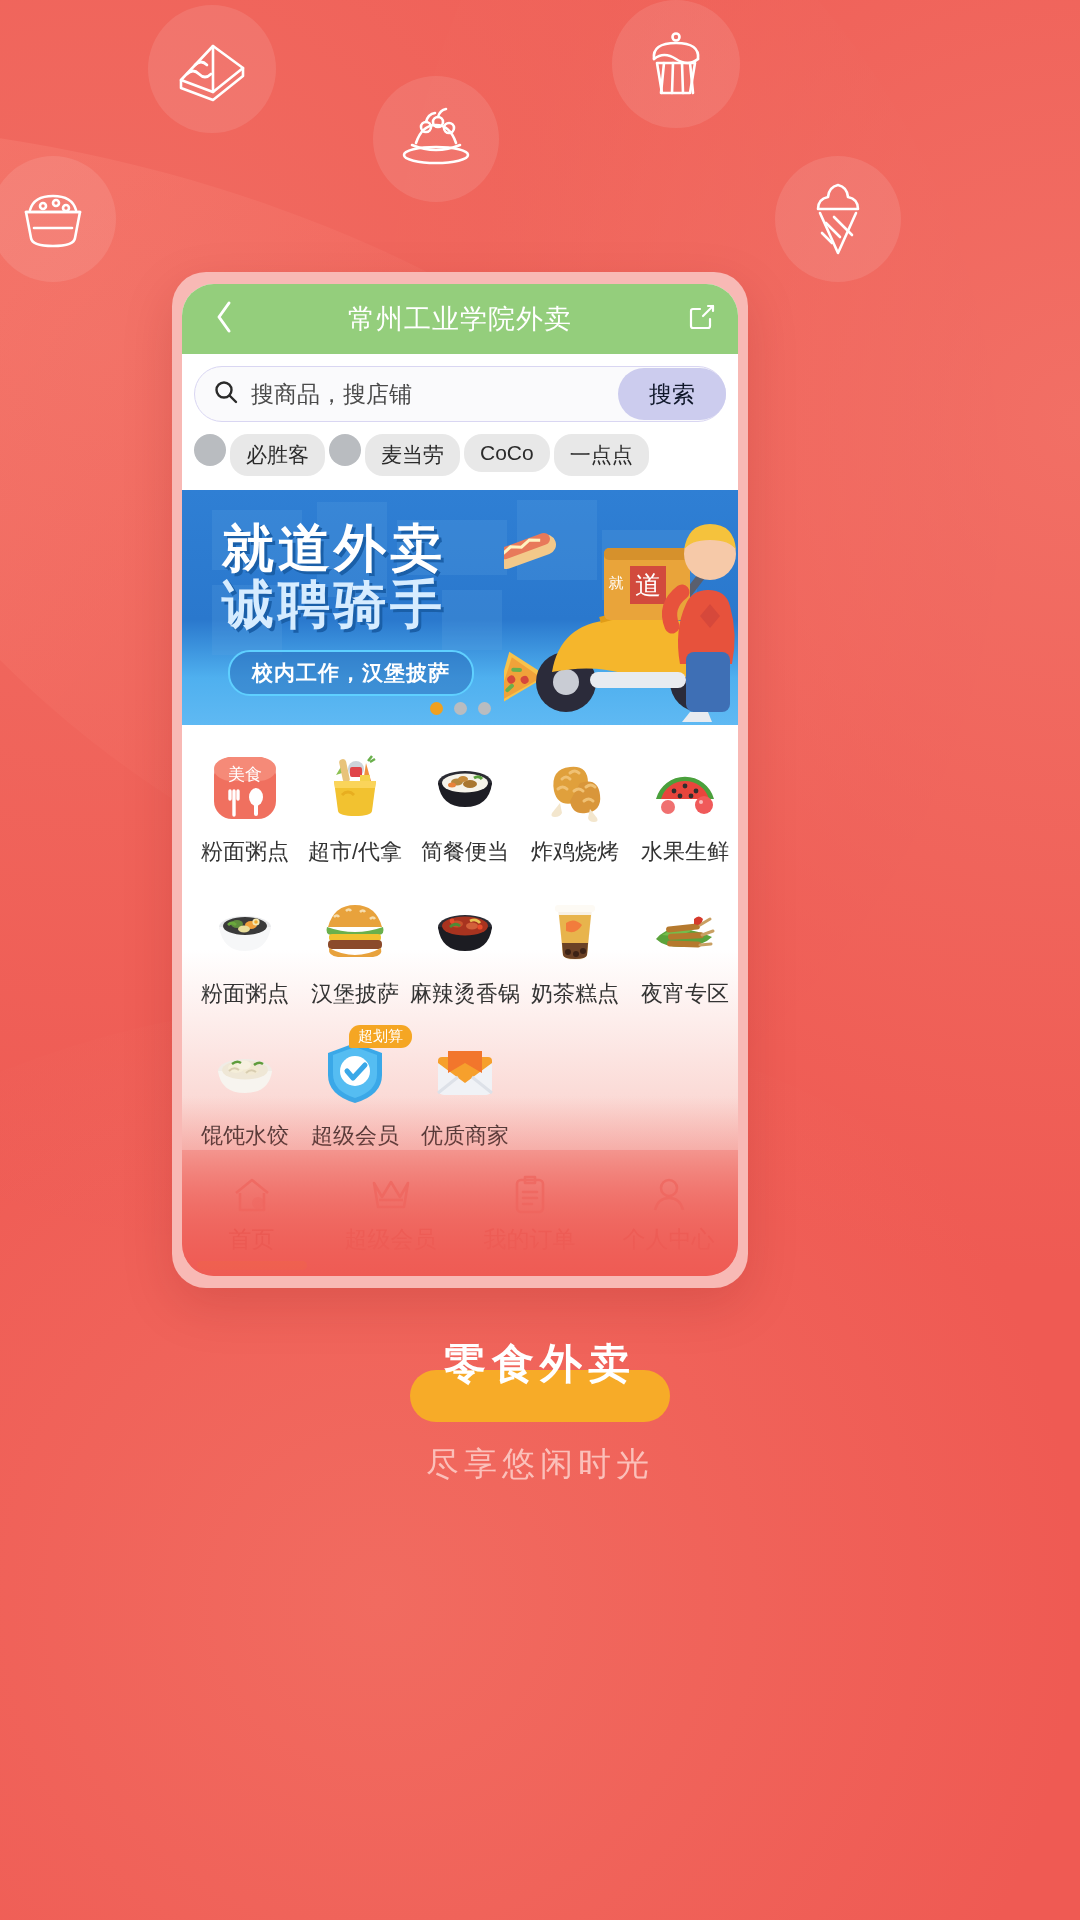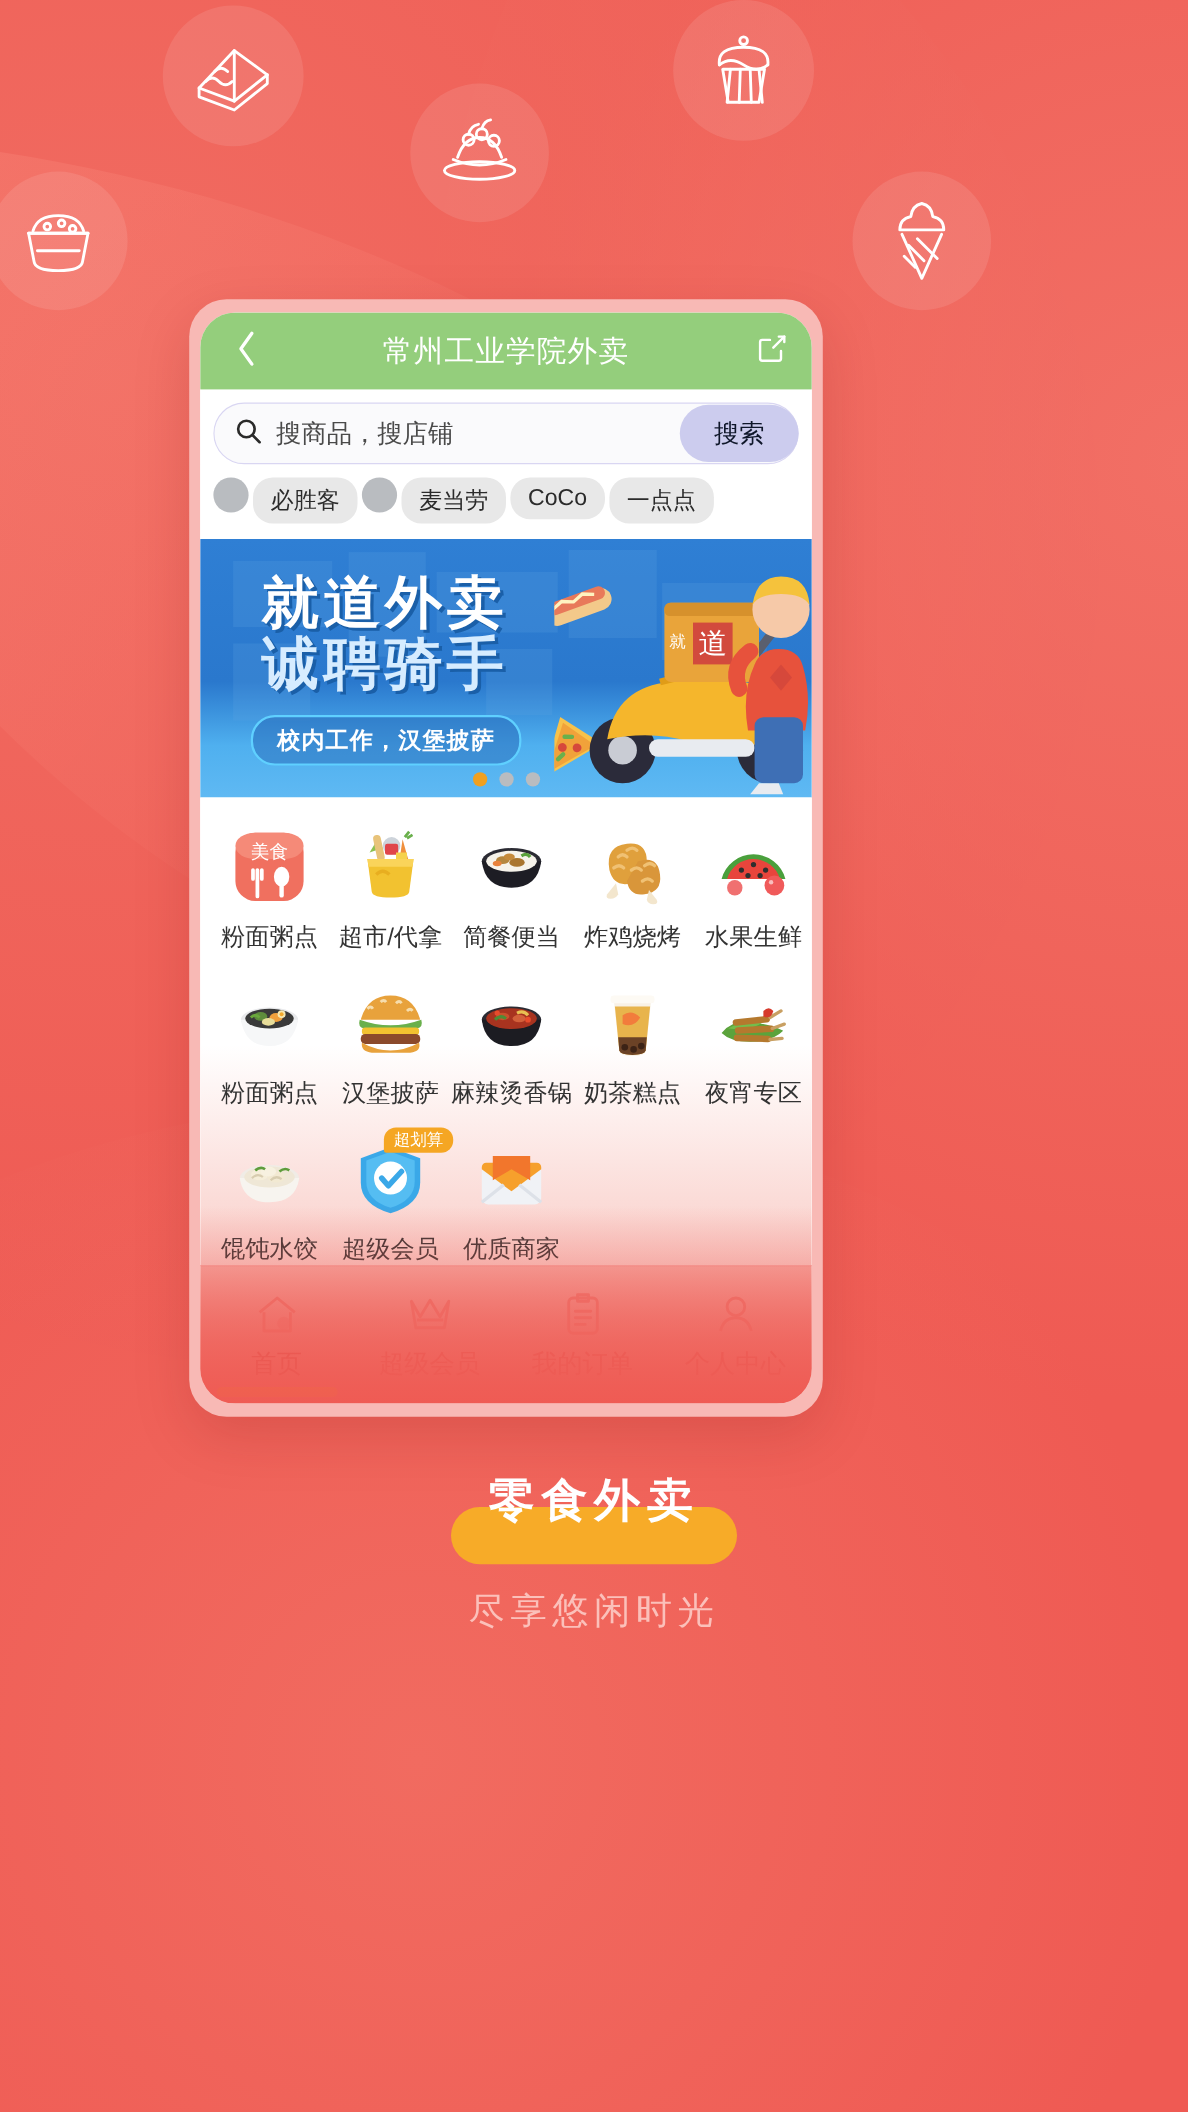--- a/index.html
+++ b/index.html
@@ -93,21 +93,21 @@
   .chip.dot{ width:32px; height:32px; border-radius:50%; padding:0; flex:0 0 32px; }
 
   
   #banner{
     position:relative; height:235px; flex:0 0 235px;
     background:linear-gradient(180deg,#2f7fd4 0%,#2a78cd 55%,#4fb0ef 80%,#5fb9f3 100%);
     overflow:hidden;
   }
   .bgrid{ position:absolute; inset:0; opacity:.22; }
   .bline{ position:absolute; background:#5fa5e2; }
-  .banner-txt{ position:absolute; left:56px; top:30px; }
+  .banner-txt{ position:absolute; left:40px; top:30px; }
   .bt1, .bt2{
     font-size:52px; font-weight:bold; color:#fff; letter-spacing:4px;
     line-height:1.08;
     text-shadow:3px 3px 0 #1a5fa8;
   }
   .bt2{ color:#d6ecff; }
   .bpill{
     position:absolute; left:46px; top:160px;
     border:2px solid #5fd0ff; border-radius:22px;
     padding:7px 22px; color:#fff; font-size:21px; font-weight:bold;

